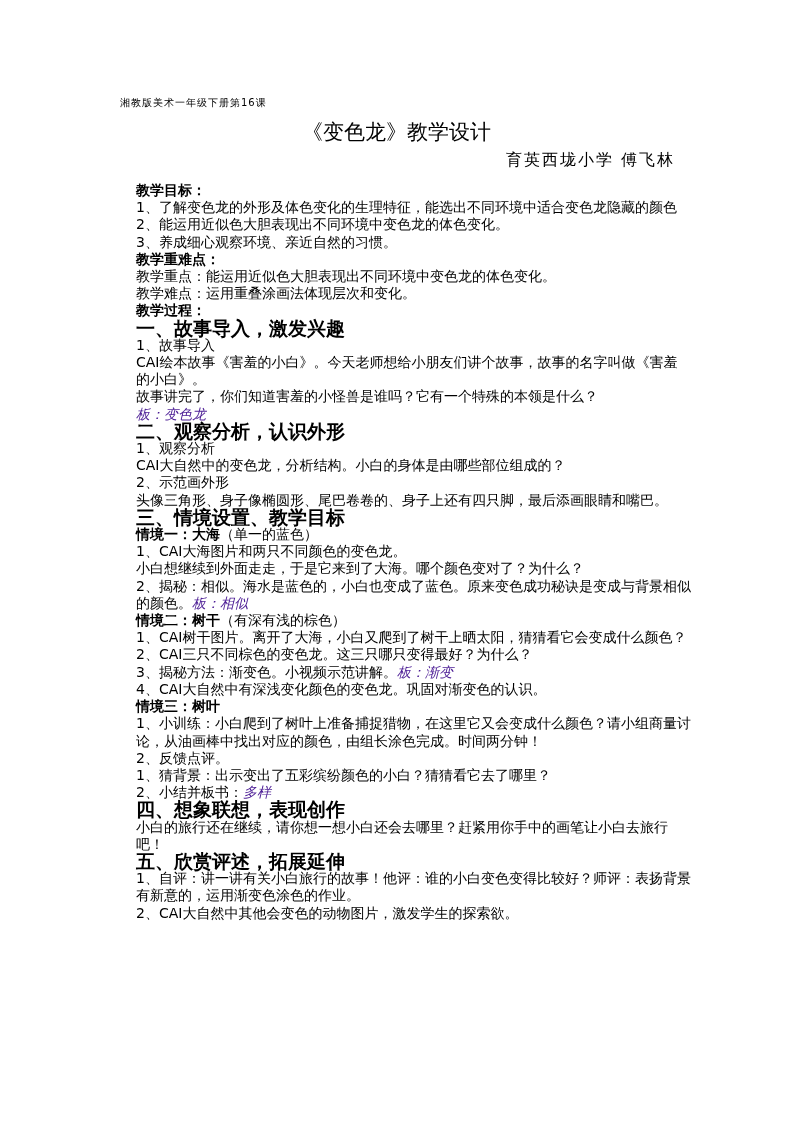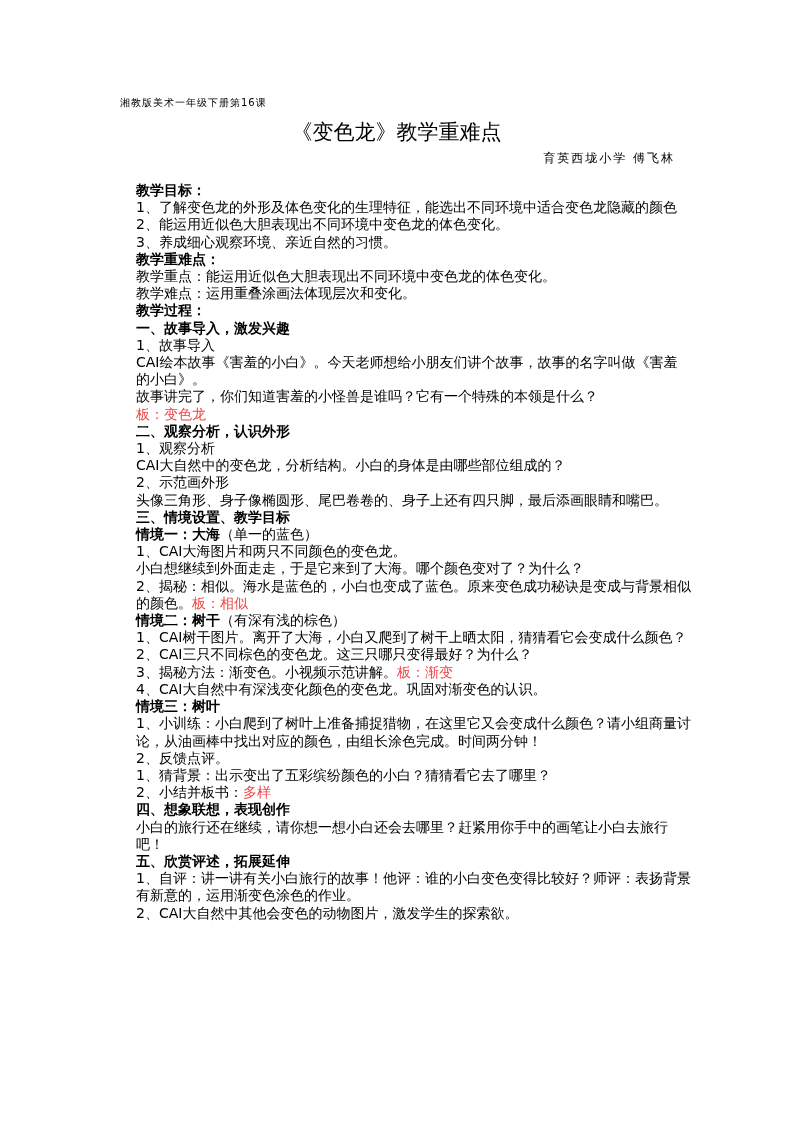--- a/index.html
+++ b/index.html
@@ -2,33 +2,33 @@
 <html><head>
 <meta charset="utf-8">
 <style>
   html, body { margin: 0; padding: 0; background: #ffffff; }
   body { width: 793px; height: 1123px; position: relative; overflow: hidden;
          font-family: "DejaVu Sans", "Liberation Sans", sans-serif; color: #000; }
   .page { position: absolute; left: 0; top: 0; width: 793px; height: 1123px; background: #fff; }
   .header-line { position: absolute; left: 120px; top: 96px; font-size: 10px; letter-spacing: 1px; }
   .title { position: absolute; left: 0; width: 793px; top: 118px; text-align: center;
            font-family: "DejaVu Serif", "Liberation Serif", serif; font-size: 21px; }
-  .author { position: absolute; right: 118px; top: 150px; font-size: 12px; letter-spacing: 2px; }
+  .author { position: absolute; right: 118px; top: 150px; font-size: 16px; letter-spacing: 2px; }
   .body { position: absolute; left: 136px; top: 182px; width: 555px; font-size: 14px; line-height: 17.2px; }
   .line { margin: 0; white-space: normal; }
   .h { font-weight: bold; }
-  .h1 { font-weight: bold; font-size: 14px; }
-  .em { color: #ef4444; }
+  .h1 { font-weight: bold; font-size: 19px; }
+  .em { font-style: italic; color: #4c1d95; }
 </style>
 </head>
 <body>
 
 <div class="page">
   <div class="header-line">湘教版美术一年级下册第16课</div>
-  <div class="title">《变色龙》教学重难点</div>
+  <div class="title">《变色龙》教学设计</div>
   <div class="author">育英西垅小学   傅飞林</div>
 
   <div class="body">
     <p class="line h">教学目标：</p>
     <p class="line">1、了解变色龙的外形及体色变化的生理特征，能选出不同环境中适合变色龙隐藏的颜色</p>
     <p class="line">2、能运用近似色大胆表现出不同环境中变色龙的体色变化。</p>
     <p class="line">3、养成细心观察环境、亲近自然的习惯。</p>
 
     <p class="line h">教学重难点：</p>
     <p class="line">教学重点：能运用近似色大胆表现出不同环境中变色龙的体色变化。</p>

